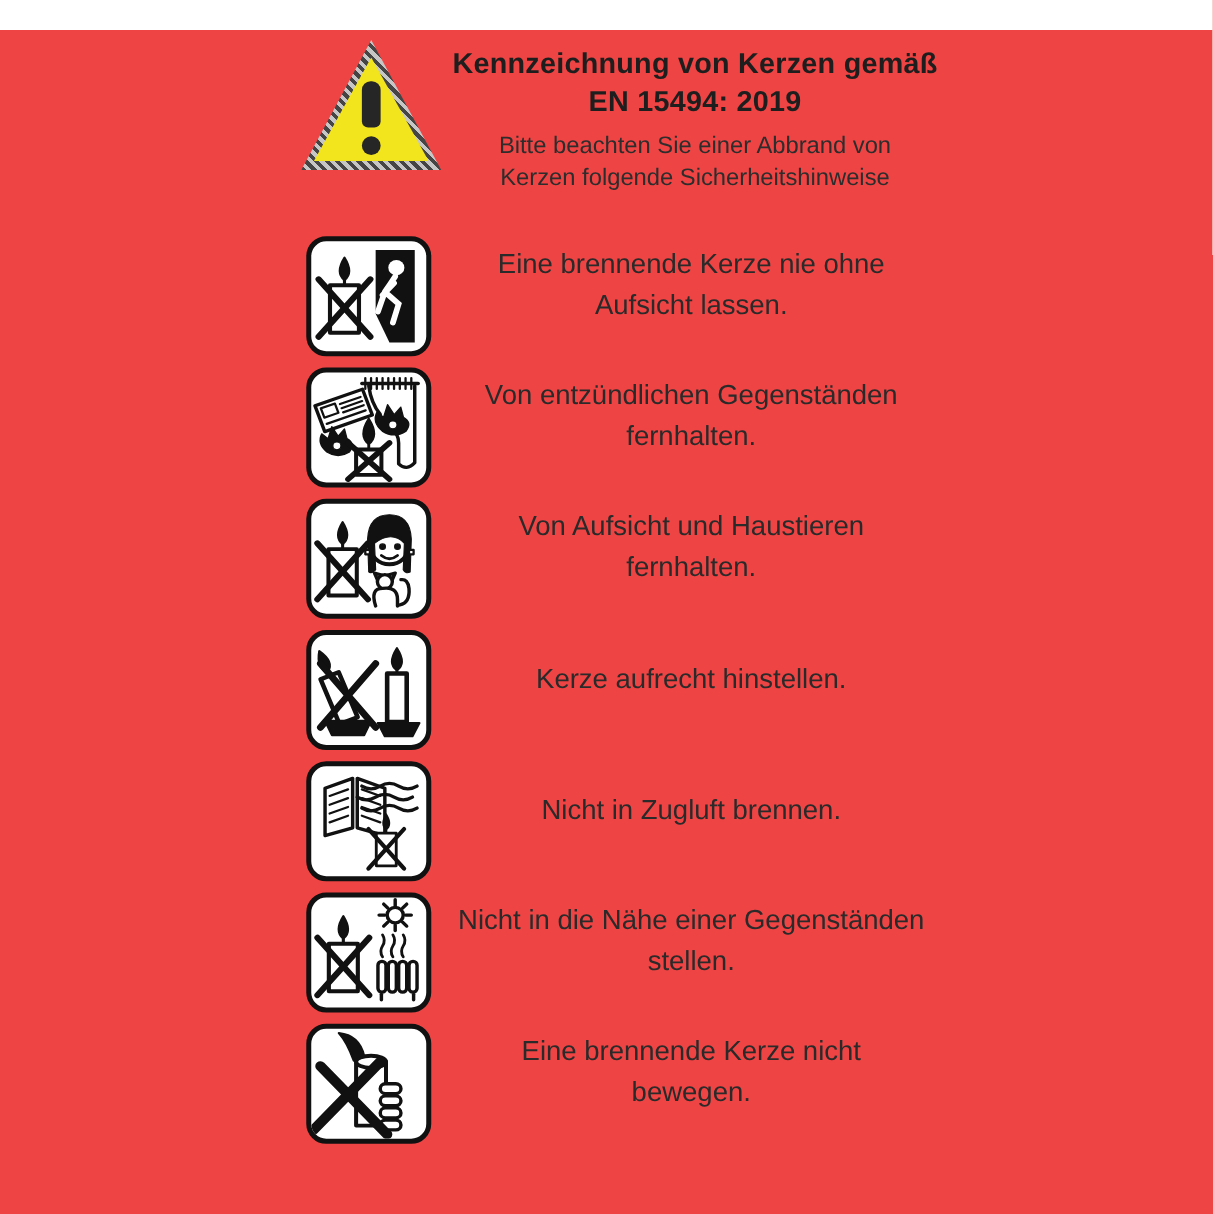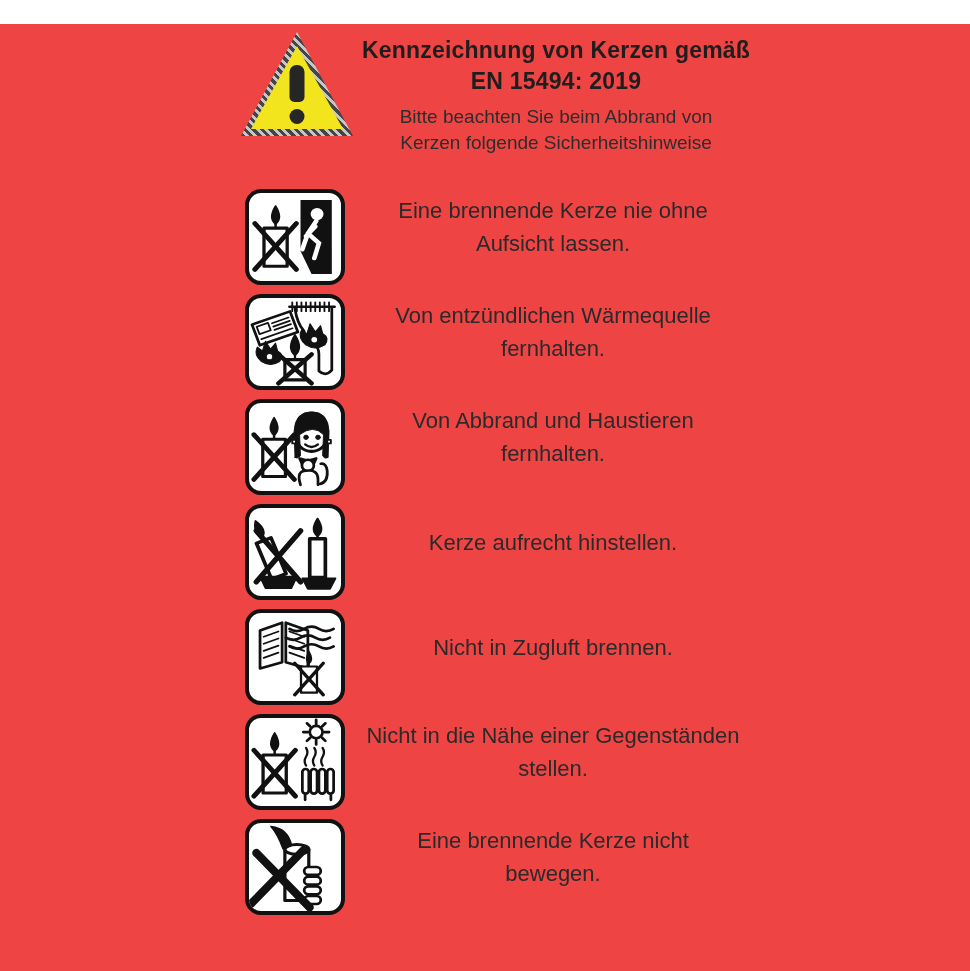--- a/index.html
+++ b/index.html
@@ -74,21 +74,21 @@
 
   <div class="header">
     <div class="tri">
       <div class="tri-fill"></div>
       <div class="excl-bar"></div>
       <div class="excl-dot"></div>
     </div>
     <div class="header-text">
       <div class="title">Kennzeichnung von Kerzen gemäß
 EN 15494: 2019</div>
-      <div class="subtitle">Bitte beachten Sie beim Abbrand von
+      <div class="subtitle">Bitte beachten Sie einer Abbrand von
 Kerzen folgende Sicherheitshinweise</div>
     </div>
   </div>
 
   <div class="rows">
 
     <div class="row">
       <div class="icon-box">
         <svg viewBox="0 0 100 100" preserveAspectRatio="none">
           <path d="M56 8 L90 8 L90 92 L68 92 L56 66 Z" fill="#111"></path>
@@ -126,42 +126,42 @@
           <path d="M90 12 L90 82 Q83 90 76 83 L76 64 Q76 56 70 52" stroke-width="3" fill="none"></path>
           <use href="#flameJag" transform="translate(8,48) scale(1.1)"></use>
           <use href="#flameJag" transform="translate(56,28) scale(1.15)"></use>
           <path d="M50 42 C44 52 44 60 50 65 C56 60 56 52 50 42 Z" fill="#111" stroke-width="2"></path>
           <line x1="50" y1="65" x2="50" y2="70" stroke-width="2.5"></line>
           <rect x="39" y="70" width="22" height="23" fill="#fff" stroke-width="3.5"></rect>
           <line x1="32" y1="64" x2="68" y2="97" stroke-width="5"></line>
           <line x1="68" y1="64" x2="32" y2="97" stroke-width="5"></line>
         </svg>
       </div>
-      <div class="row-text">Von entzündlichen Wärmequelle
+      <div class="row-text">Von entzündlichen Gegenständen
 fernhalten.</div>
     </div>
 
     <div class="row">
       <div class="icon-box">
         <svg viewBox="0 0 100 100" preserveAspectRatio="none" stroke="#111" stroke-linecap="round" stroke-linejoin="round">
           <use href="#candleX" transform="translate(0,6) scale(0.88)"></use>
           <circle cx="68" cy="38" r="17" fill="#fff" stroke-width="3.5"></circle>
           <path d="M50 62 L49 32 Q50 10 68 10 Q86 10 87 32 L86 62 Q82 64 80 60 L81 36 Q70 24 55 36 L56 60 Q52 64 50 62 Z" fill="#111" stroke-width="1"></path>
           <rect x="47" y="42" width="4" height="4" fill="#fff" stroke-width="2"></rect>
           <rect x="85" y="42" width="4" height="4" fill="#fff" stroke-width="2"></rect>
           <circle cx="62" cy="39" r="2.5" fill="#111"></circle>
           <circle cx="75" cy="39" r="2.5" fill="#111"></circle>
           <path d="M61 47 Q68 53 75 47" stroke-width="2.5" fill="none"></path>
           <path d="M58 70 l-3 -7 l7 2 M70 70 l3 -7 l-7 2" stroke-width="3" fill="#fff"></path>
           <circle cx="64" cy="71" r="6.5" fill="#fff" stroke-width="3"></circle>
           <path d="M56 93 Q51 77 62 77 Q75 75 75 87 L75 93" fill="#fff" stroke-width="3"></path>
           <path d="M77 92 Q86 90 85 77 Q84 68 78 69" fill="none" stroke-width="3"></path>
         </svg>
       </div>
-      <div class="row-text">Von Abbrand und Haustieren
+      <div class="row-text">Von Aufsicht und Haustieren
 fernhalten.</div>
     </div>
 
 
     <div class="row">
       <div class="icon-box">
         <svg viewBox="0 0 100 100" preserveAspectRatio="none" stroke="#111" stroke-linecap="round" stroke-linejoin="round">
           <g transform="rotate(-22 32 78)">
             <path d="M32.5 10 C27 19 27 26 32.5 30 C38 26 38 19 32.5 10 Z" fill="#111" stroke-width="2"></path>
             <line x1="32.5" y1="30" x2="32.5" y2="34" stroke-width="2.5"></line>

